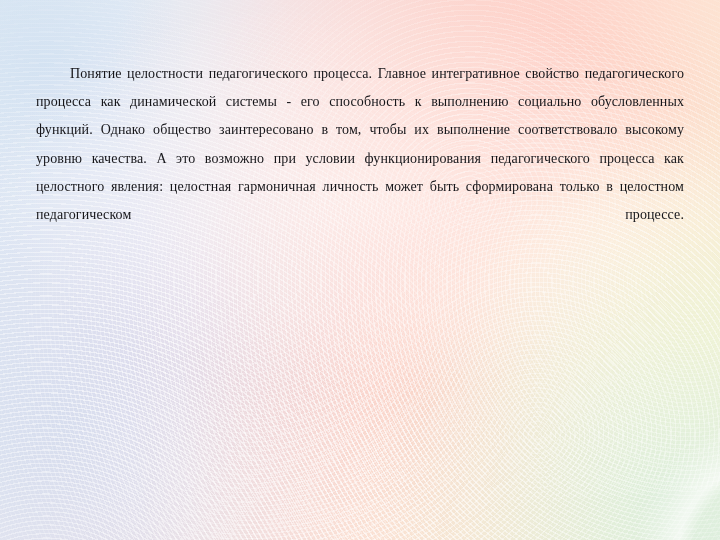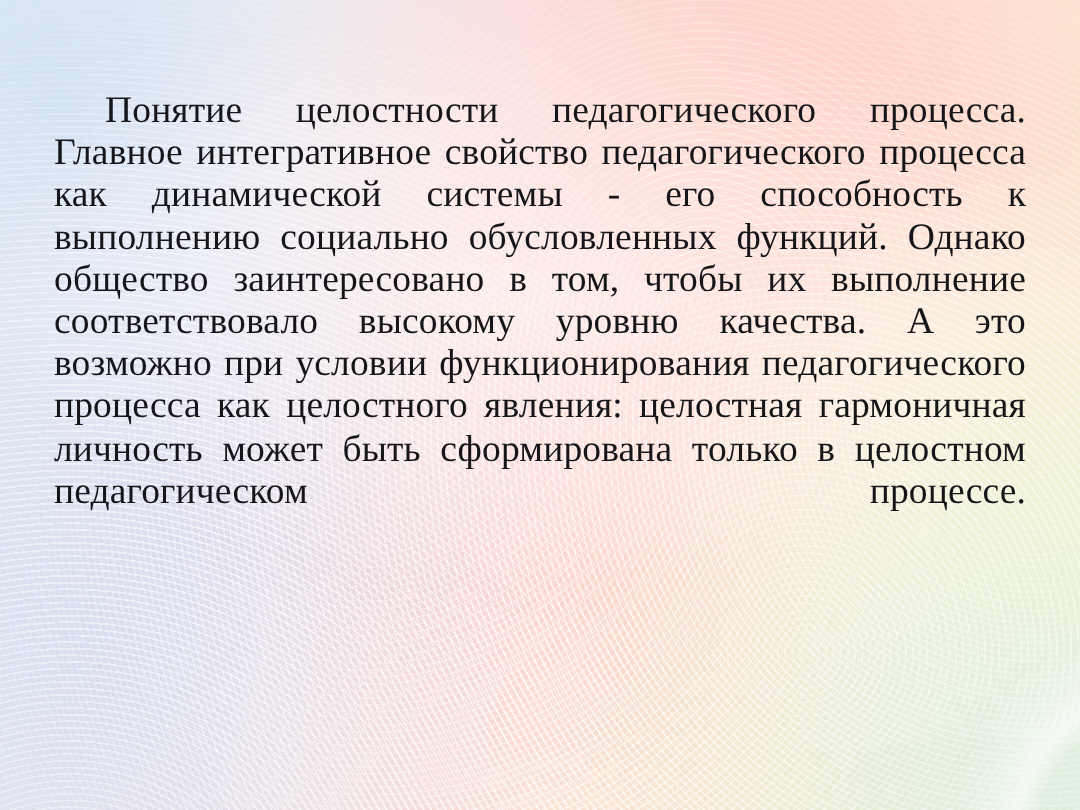--- a/index.html
+++ b/index.html
@@ -204,21 +204,21 @@
 
   
   #body-text {
     position: absolute;
     left: 36px;
     top: 60px;
     width: 648px;
     text-align: justify;
     text-align-last: justify;
     text-indent: 34px;
-    font-size: 25px;
+    font-size: 14px;
     line-height: 28.2px;
     color: #16161a;
     letter-spacing: 0.1px;
     word-spacing: 0.3px;
     hyphens: none;
     text-rendering: optimizeLegibility;
   }
 </style>
 </head>
 <body>

